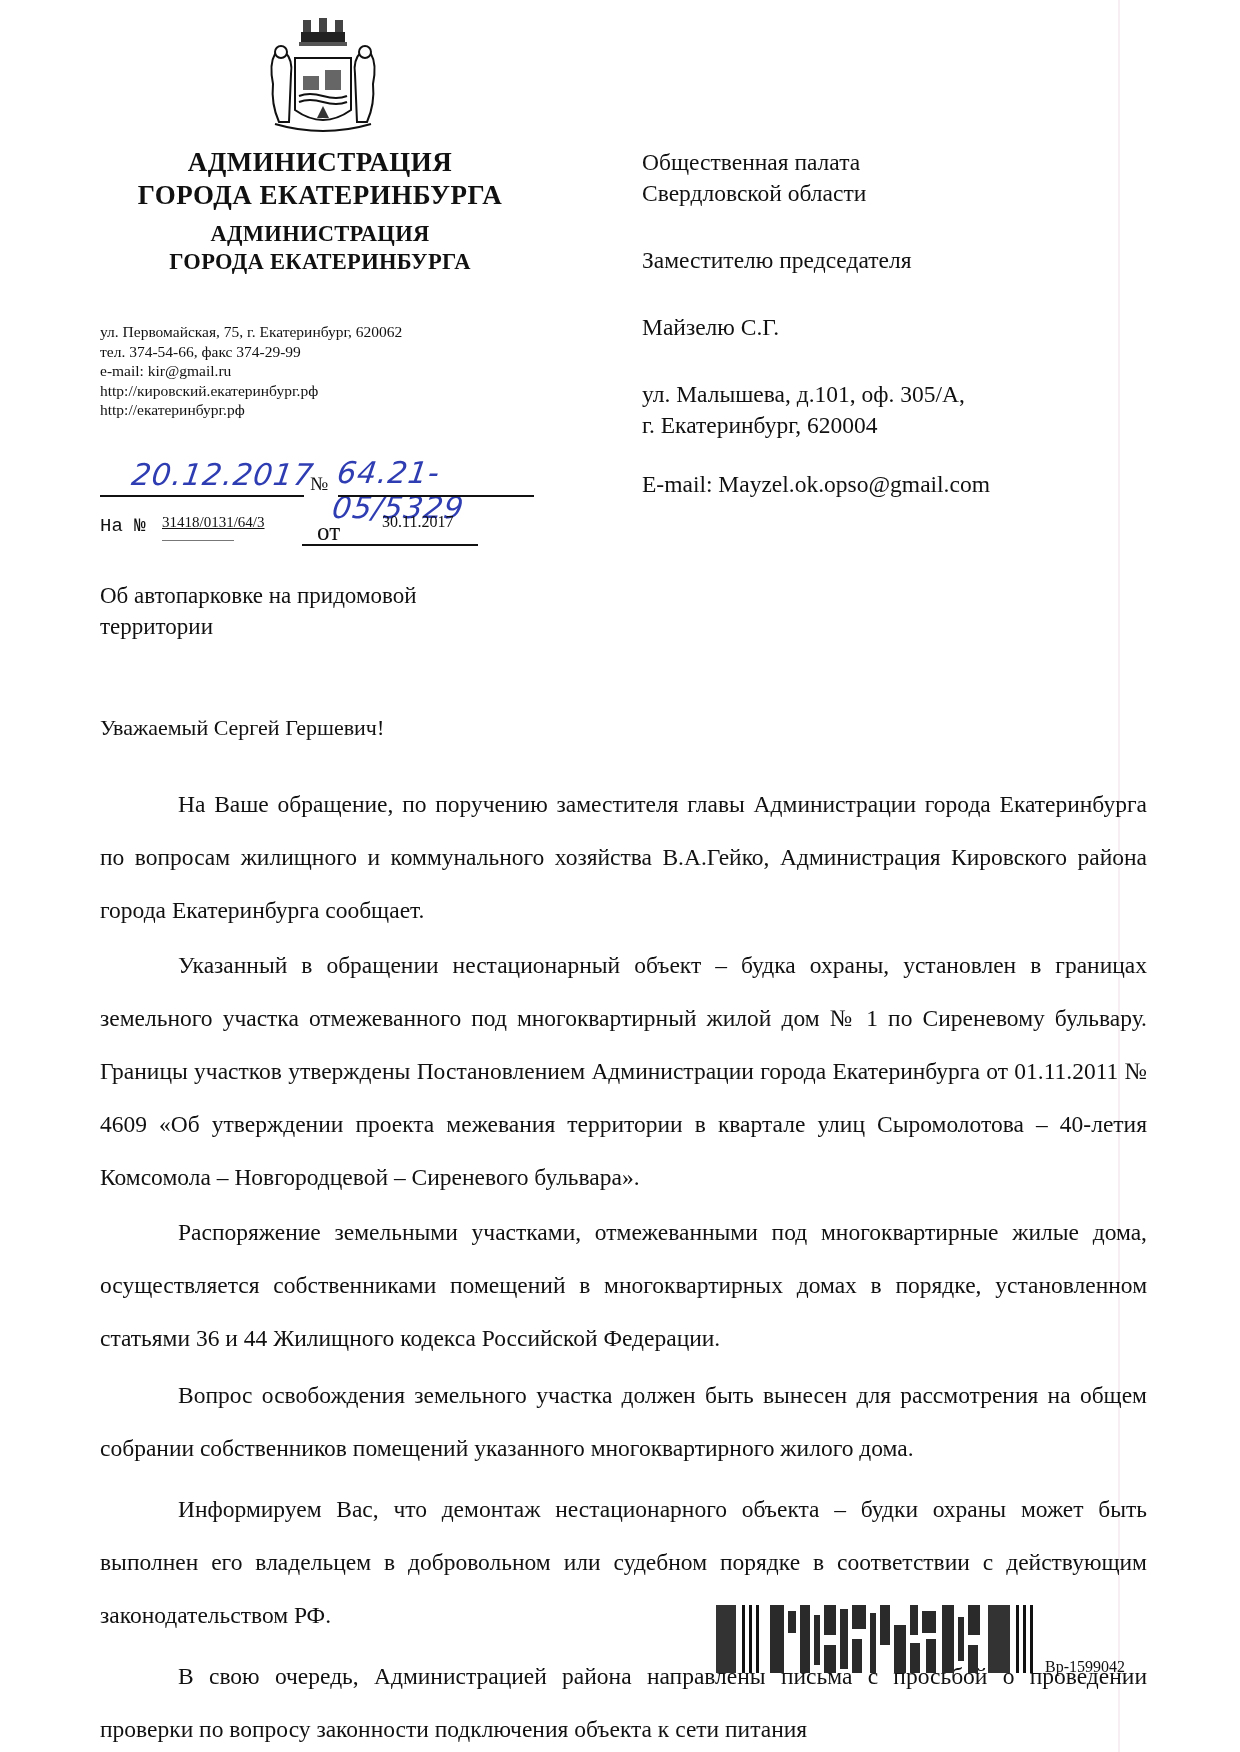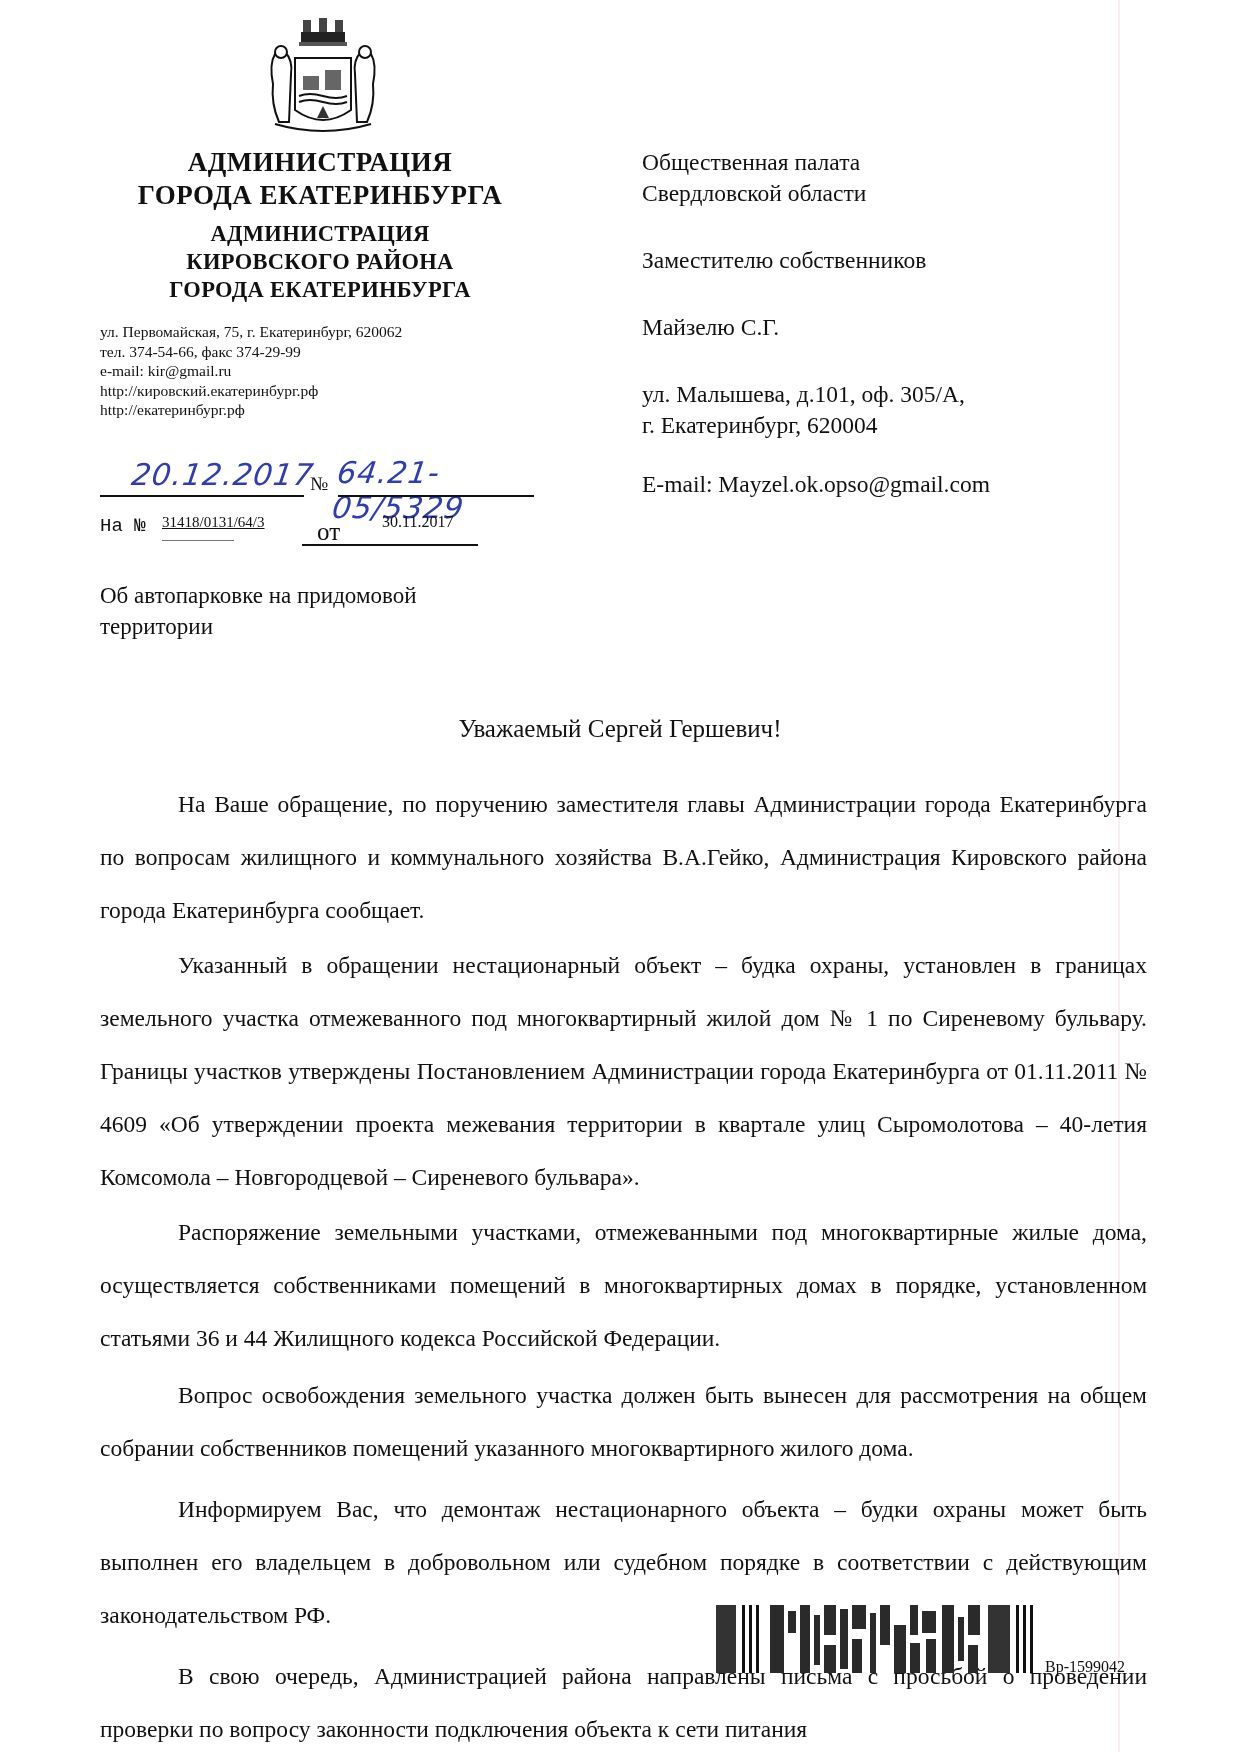--- a/index.html
+++ b/index.html
@@ -25,21 +25,21 @@
   .ref-label { position: absolute; left: 0; top: 7px; font-size: 19px; font-family: Liberation Mono, monospace; }
   .ref-num { position: absolute; left: 62px; top: 6px; font-size: 15px; text-decoration: underline; }
   .ref-ot { position: absolute; left: 217px; top: 10px; font-size: 25px; }
   .ref-date { position: absolute; left: 282px; top: 5px; font-size: 16px; }
 
   .subject { position: absolute; left: 100px; top: 580px; width: 460px; font-size: 23px; line-height: 31px; }
 
   .addressee { position: absolute; left: 642px; top: 147px; width: 480px; font-size: 23.5px; line-height: 31px; }
   .addressee div { white-space: nowrap; }
 
-  .salutation { position: absolute; left: 100px; width: 1040px; top: 715px; text-align: center; font-size: 25px; }
+  .salutation { position: absolute; left: 100px; width: 1040px; top: 715px; font-size: 22px; }
 
   .body-text { position: absolute; left: 100px; top: 778px; width: 1047px; font-size: 23.5px; line-height: 53px; text-align: justify; }
   .body-text p { margin: 0 0 2px 0; text-indent: 78px; }
 
   .barcode { position: absolute; left: 716px; top: 1605px; width: 325px; height: 68px; }
   .barcode-id { position: absolute; left: 1045px; top: 1658px; font-size: 16px; }
 </style>
 </head>
 <body>
 
@@ -67,21 +67,20 @@
     <circle cx="100" cy="38" r="6" fill="#fff" stroke="#111" stroke-width="2"></circle>
     <path d="M10 110 Q58 124 106 110" fill="none" stroke="#111" stroke-width="2"></path>
   </svg>
 
   <div class="org org1">
     <div>АДМИНИСТРАЦИЯ</div>
     <div>ГОРОДА  ЕКАТЕРИНБУРГА</div>
   </div>
   <div class="org org2">
     <div>АДМИНИСТРАЦИЯ</div>
-    <div>КИРОВСКОГО РАЙОНА</div>
     <div>ГОРОДА  ЕКАТЕРИНБУРГА</div>
   </div>
 
   <div class="contacts">
     <div>ул. Первомайская, 75, г. Екатеринбург, 620062</div>
     <div>тел. 374-54-66, факс 374-29-99</div>
     <div>e-mail: kir@gmail.ru</div>
     <div>http://кировский.екатеринбург.рф</div>
     <div>http://екатеринбург.рф</div>
   </div>
@@ -105,21 +104,21 @@
 
   <div class="subject">
     <div>Об автопарковке на придомовой</div>
     <div>территории</div>
   </div>
 
   <div class="addressee">
     <div>Общественная палата</div>
     <div>Свердловской области</div>
     <div style="height:36px"></div>
-    <div>Заместителю собственников</div>
+    <div>Заместителю председателя</div>
     <div style="height:36px"></div>
     <div>Майзелю С.Г.</div>
     <div style="height:36px"></div>
     <div>ул. Малышева, д.101, оф. 305/А,</div>
     <div>г. Екатеринбург, 620004</div>
     <div style="height:28px"></div>
     <div>E-mail: Mayzel.ok.opso@gmail.com</div>
   </div>
 
   <div class="salutation">Уважаемый Сергей Гершевич!</div>

